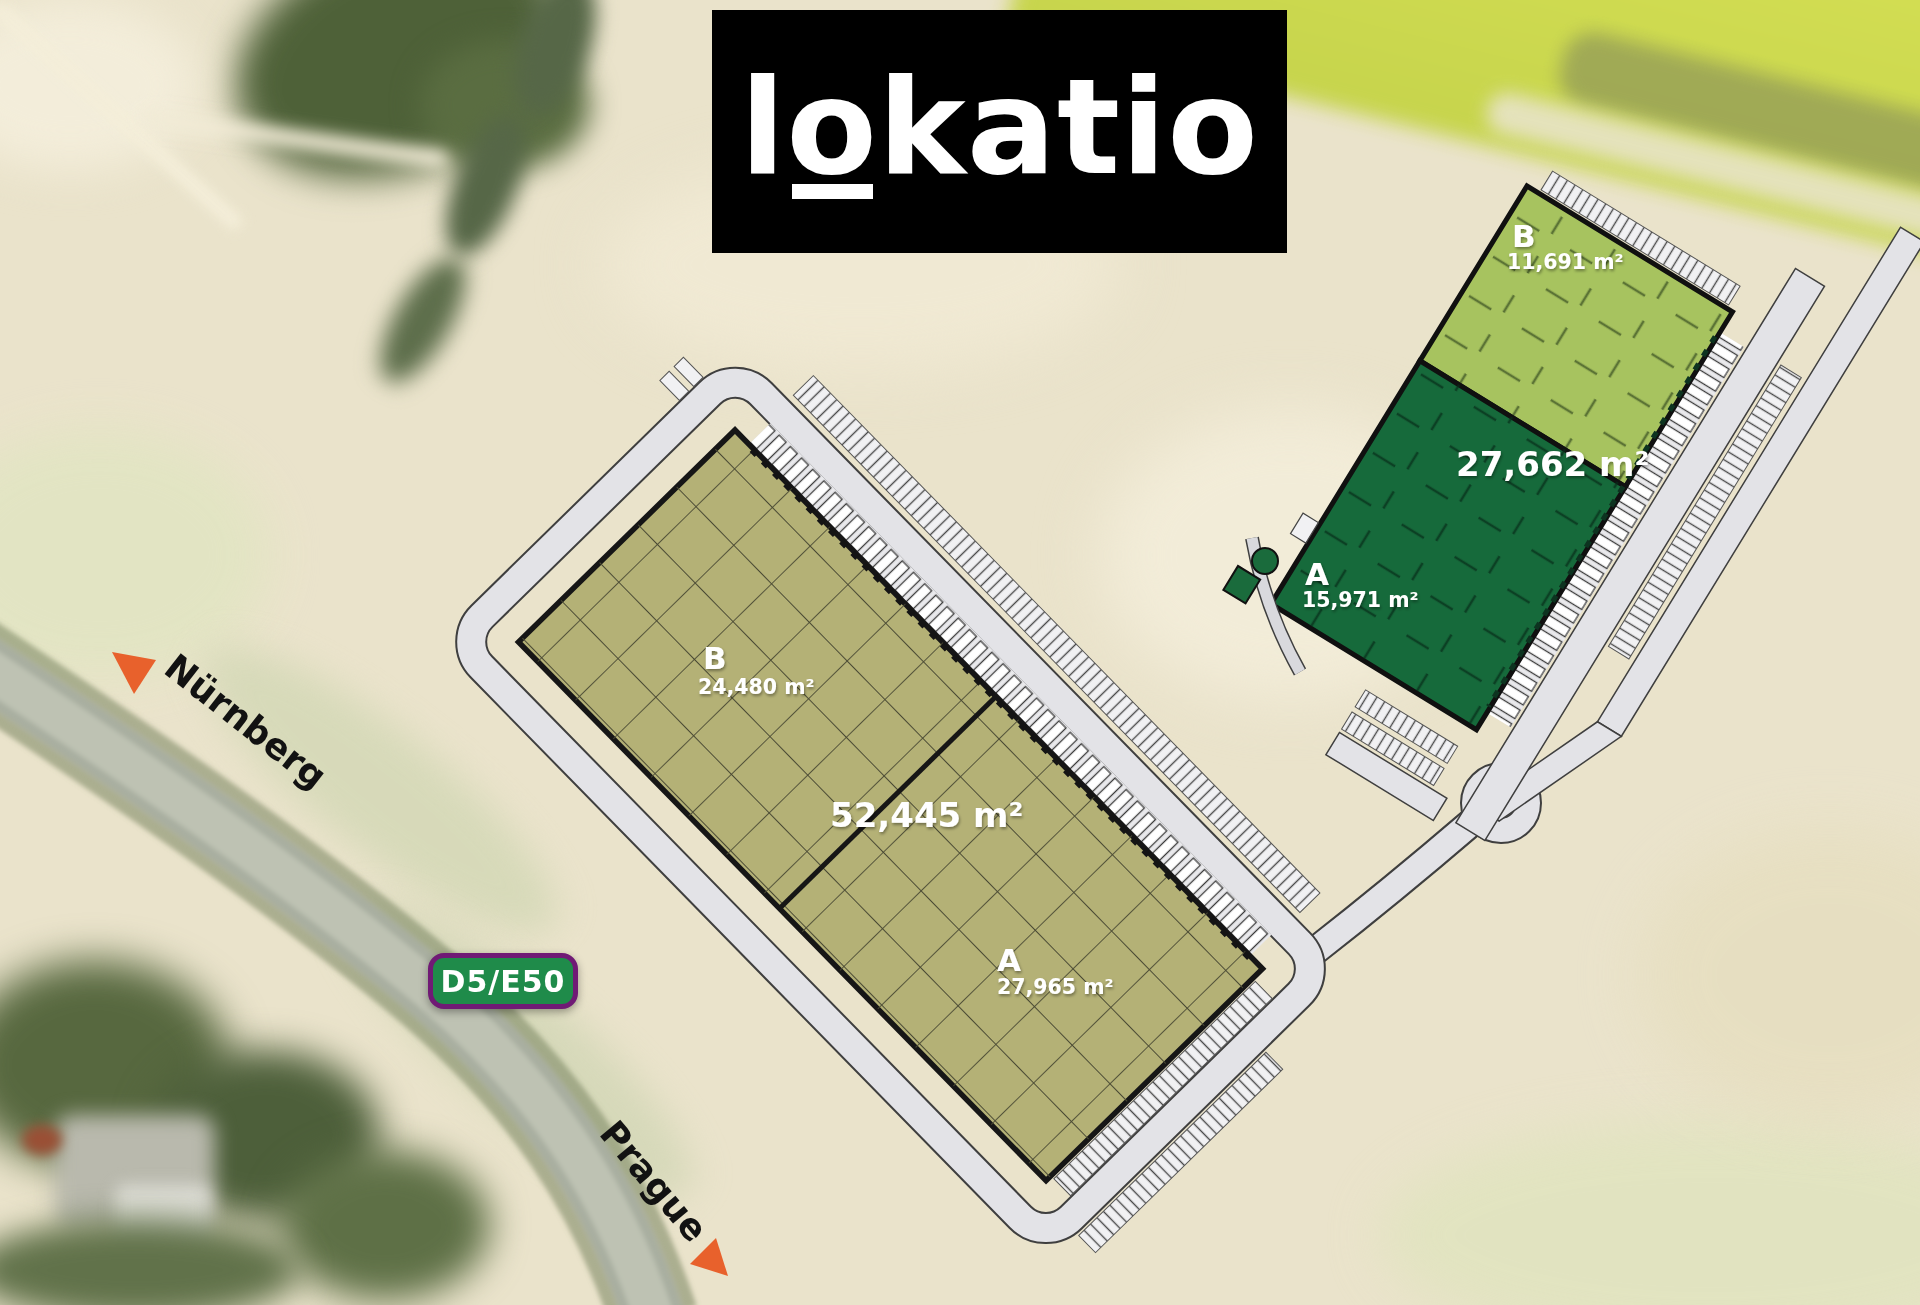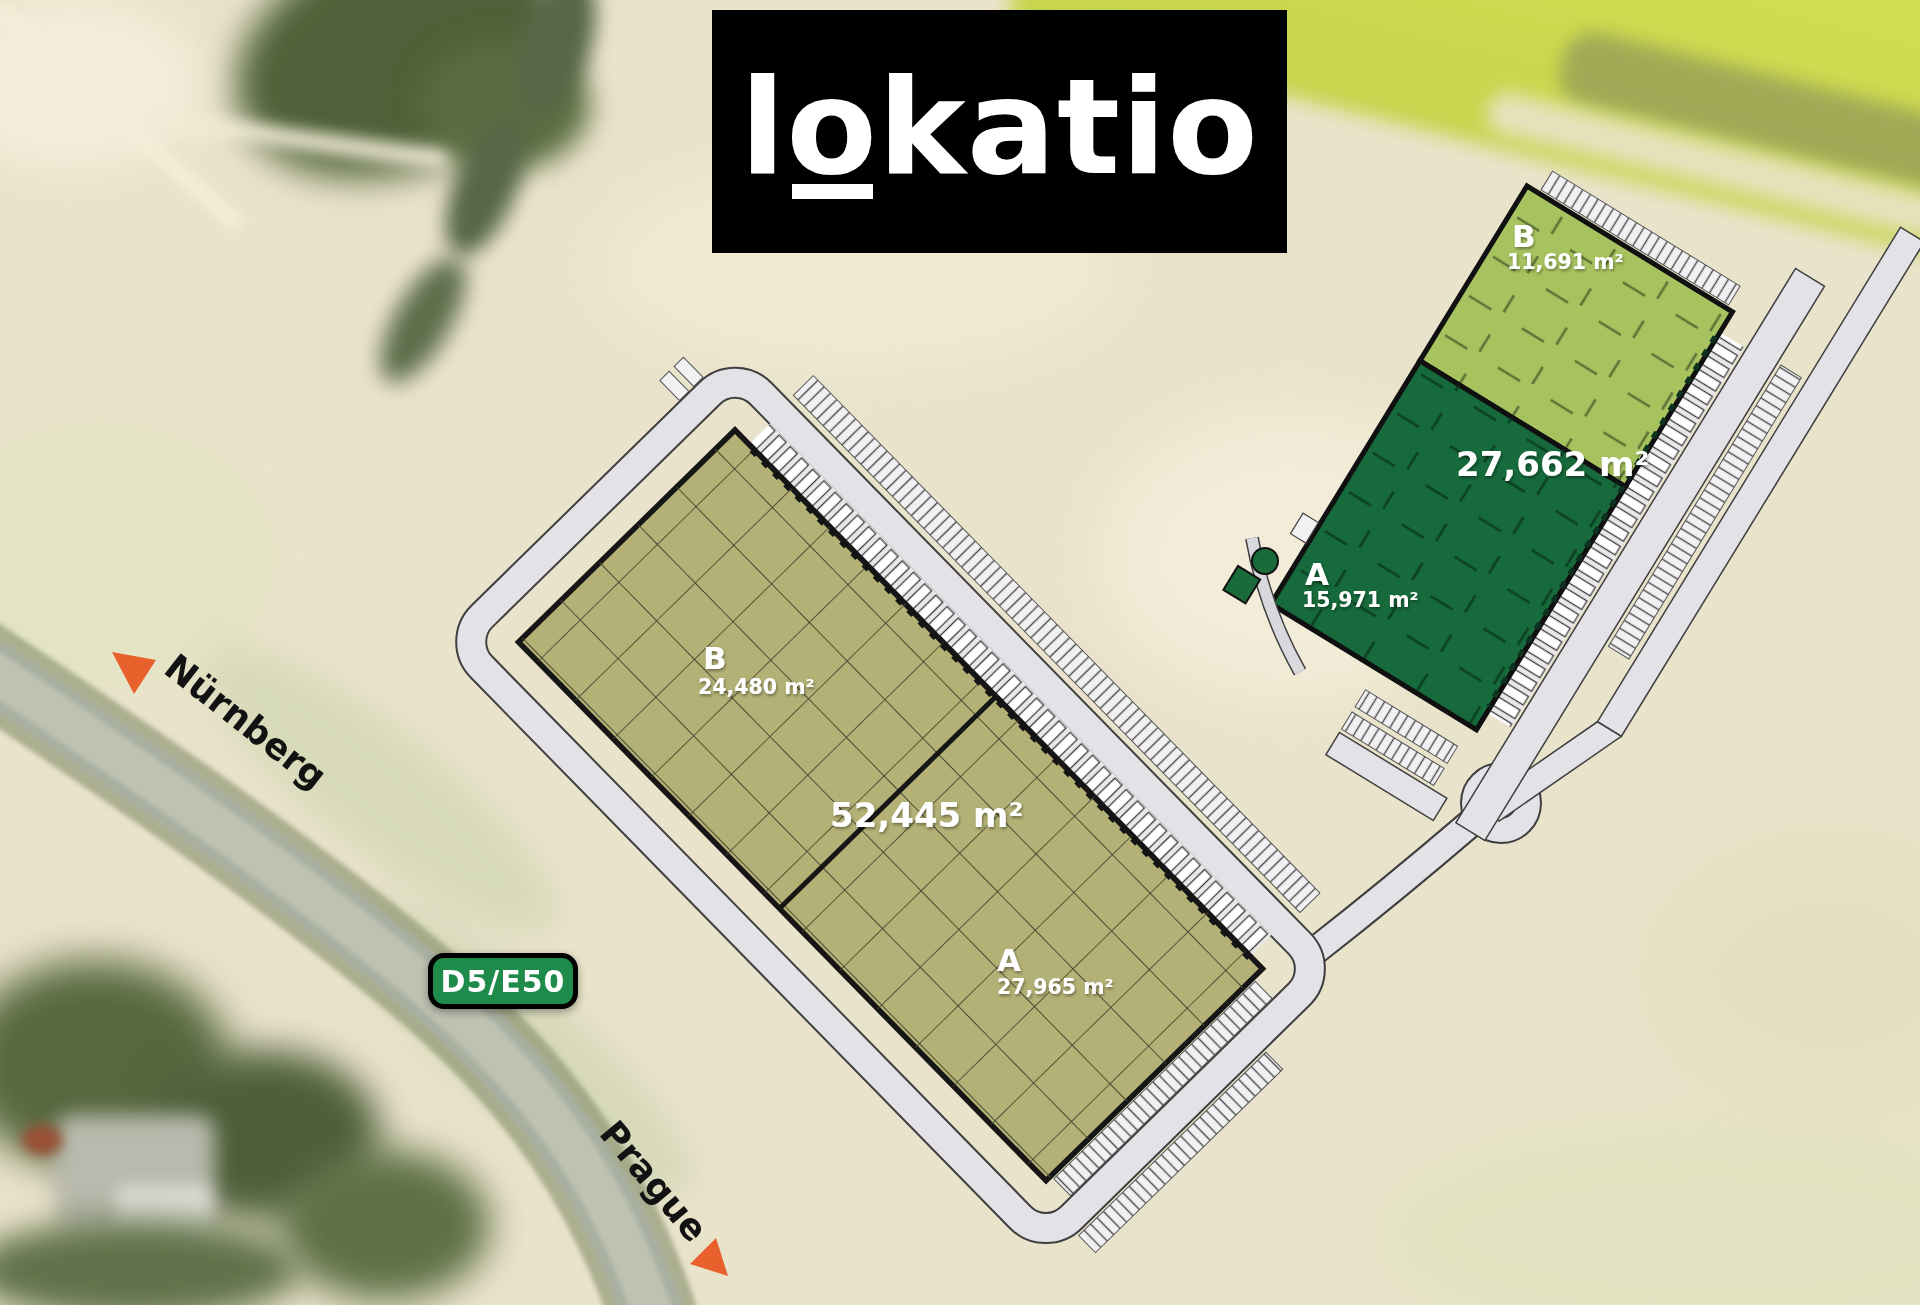--- a/index.html
+++ b/index.html
@@ -36,21 +36,21 @@
   
   svg.plan{position:absolute;inset:0;}
   
   .logo{position:absolute;left:672px;top:10px;width:575px;height:243px;background:#000;
         display:flex;align-items:center;justify-content:center;padding-bottom:10px;box-sizing:border-box;margin-left:40px;}
   .logo-text{color:#fff;font-size:132px;font-weight:bold;letter-spacing:1px;line-height:1;}
   .logo-o{position:relative;display:inline-block;}
   .logo-o::after{content:"";position:absolute;left:6%;right:6%;bottom:-6px;height:15px;background:#fff;}
   
   .badge{position:absolute;left:428px;top:953px;width:150px;height:56px;background:#1f8b4a;
-         border:5px solid #000000;border-radius:16px;box-sizing:border-box;
+         border:5px solid #701a75;border-radius:16px;box-sizing:border-box;
          display:flex;align-items:center;justify-content:center;
          color:#fff;font-size:30px;font-weight:bold;letter-spacing:1px;
          box-shadow:0 3px 8px rgba(0,0,0,.35);}
 </style>
 </head>
 <body>
 
 <div class="stage">
 
   <div class="bg">

